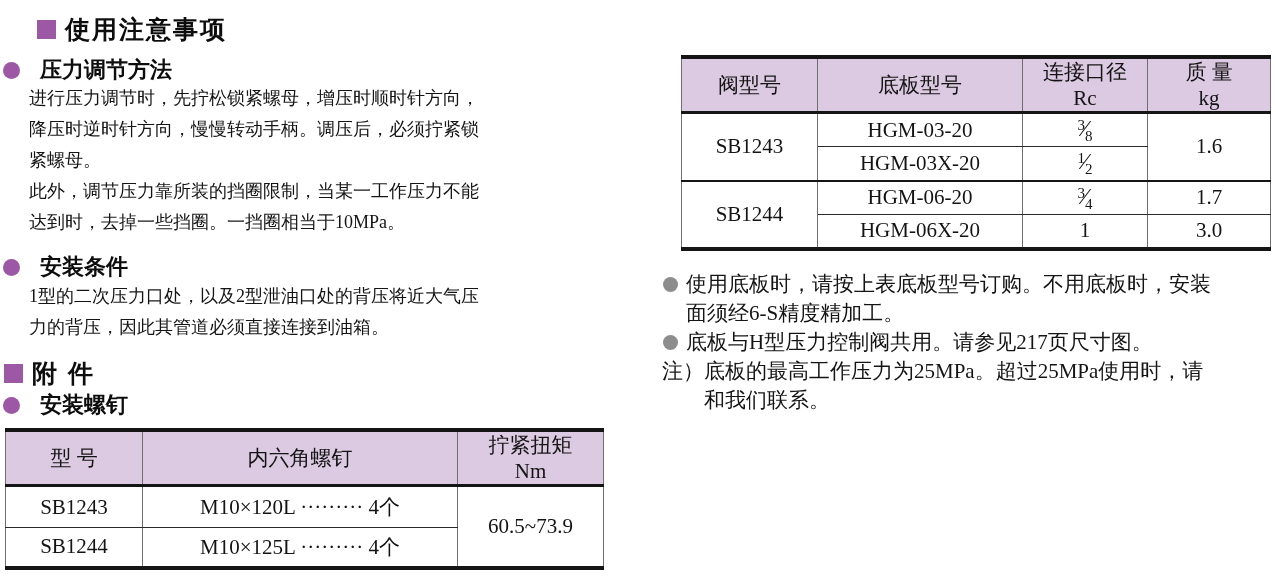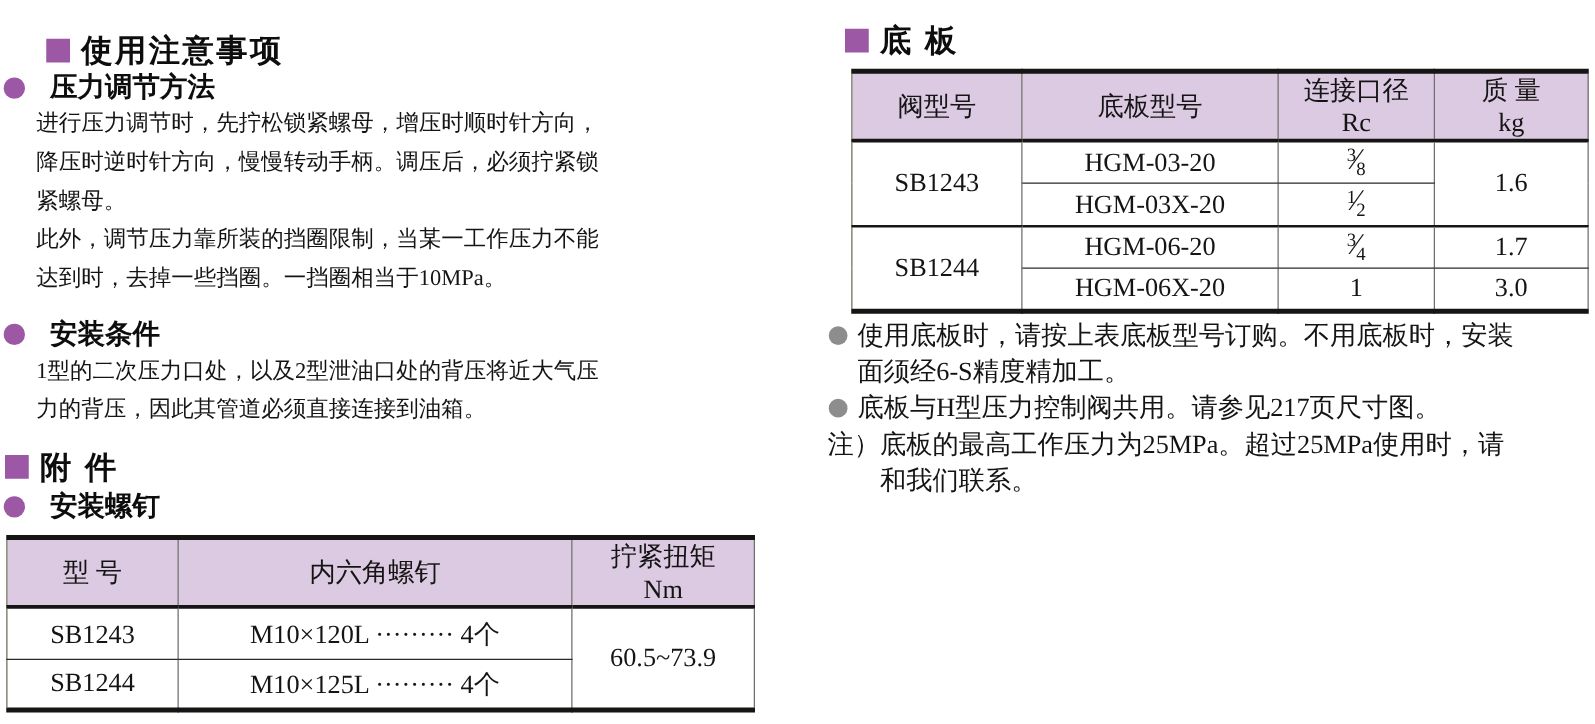--- a/index.html
+++ b/index.html
@@ -25,21 +25,21 @@
   
   .body-text{
     position:absolute;font-size:18px;line-height:31px;
     white-space:pre-line;color:#141414;
   }
   
   table.tbl{
     position:absolute;border-collapse:collapse;table-layout:fixed;
     border-top:4px solid #151515;border-bottom:4px solid #151515;
     border-left:1px solid #8a8a8a;border-right:1px solid #8a8a8a;
-    font-size:21px;color:#141414;background:#fef9c3;
+    font-size:21px;color:#141414;background:#a3a3a3;
   }
   table.tbl th{
     background:#dccae2;font-weight:normal;
     border-bottom:3px solid #151515;
     border-left:1px solid #6f6f6f;border-right:1px solid #6f6f6f;
     text-align:center;vertical-align:middle;padding:0;
   }
   table.tbl td{
     border-left:1px solid #6f6f6f;border-right:1px solid #6f6f6f;
     border-top:1px solid #2a2a2a;border-bottom:1px solid #2a2a2a;
@@ -57,21 +57,21 @@
   .note-bullet{width:15px;height:15px;border-radius:50%;background:#8d8d8d;
     flex:none;margin:7px 8px 0 1px;}
   .note-prefix{flex:none;white-space:nowrap;}
   .note-text{white-space:pre-line;}
 </style>
 </head>
 <body>
 
 <div class="canvas">
 
-  <div class="sec-head" style="left:4px;top:24px;padding-left:33px;">
+  <div class="sec-head" style="left:4px;top:13px;padding-left:33px;">
     <span class="sec-square"></span>
     <span>使用注意事项</span>
   </div>
 
   <div class="sub-head" style="left:3px;top:55px;">
     <span class="sub-circle"></span>
     <span>压力调节方法</span>
   </div>
 
   <div class="body-text" style="left:29px;top:83px;width:580px;">进行压力调节时，先拧松锁紧螺母，增压时顺时针方向，
@@ -120,24 +120,20 @@
         <td>M10×120L ········· 4个</td>
         <td rowspan="2">60.5~73.9</td>
       </tr>
       <tr style="height:40px;">
         <td>SB1244</td>
         <td>M10×125L ········· 4个</td>
       </tr>
     </tbody>
   </table>
 
-  <div class="sec-head" style="left:676px;top:16px;">
-    <span class="sec-square"></span>
-    <span>底 板</span>
-  </div>
 
   <table class="tbl" style="left:681px;top:55px;width:589px;">
     <colgroup>
         <col style="width:136px">
         <col style="width:205px">
         <col style="width:125px">
         <col style="width:123px">
       </colgroup>
     <thead>
       <tr style="height:53px;">
@@ -171,21 +167,21 @@
         <td>1.7</td>
       </tr>
       <tr style="height:34px;">
         <td>HGM-06X-20</td>
         <td>1</td>
         <td>3.0</td>
       </tr>
     </tbody>
   </table>
 
-  <div class="notes" style="left:662px;top:254px;width:610px;">
+  <div class="notes" style="left:662px;top:270px;width:610px;">
     <div class="note">
       <span class="note-bullet"></span>
       <span class="note-text">使用底板时，请按上表底板型号订购。不用底板时，安装
 面须经6-S精度精加工。</span>
     </div>
     <div class="note">
       <span class="note-bullet"></span>
       <span class="note-text">底板与H型压力控制阀共用。请参见217页尺寸图。</span>
     </div>
     <div class="note">

